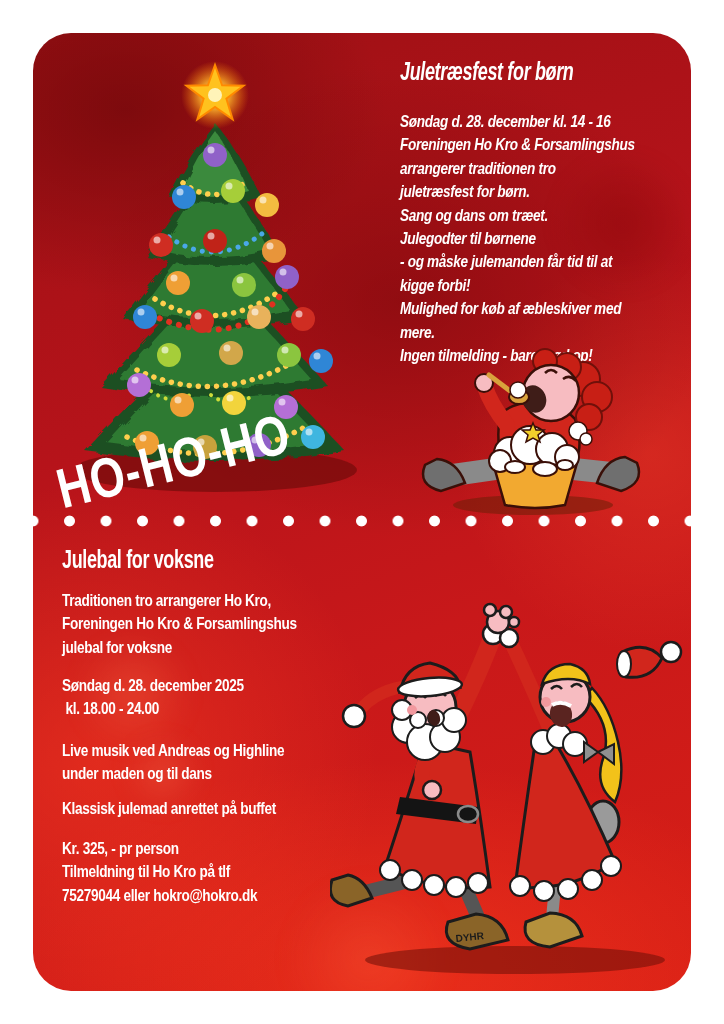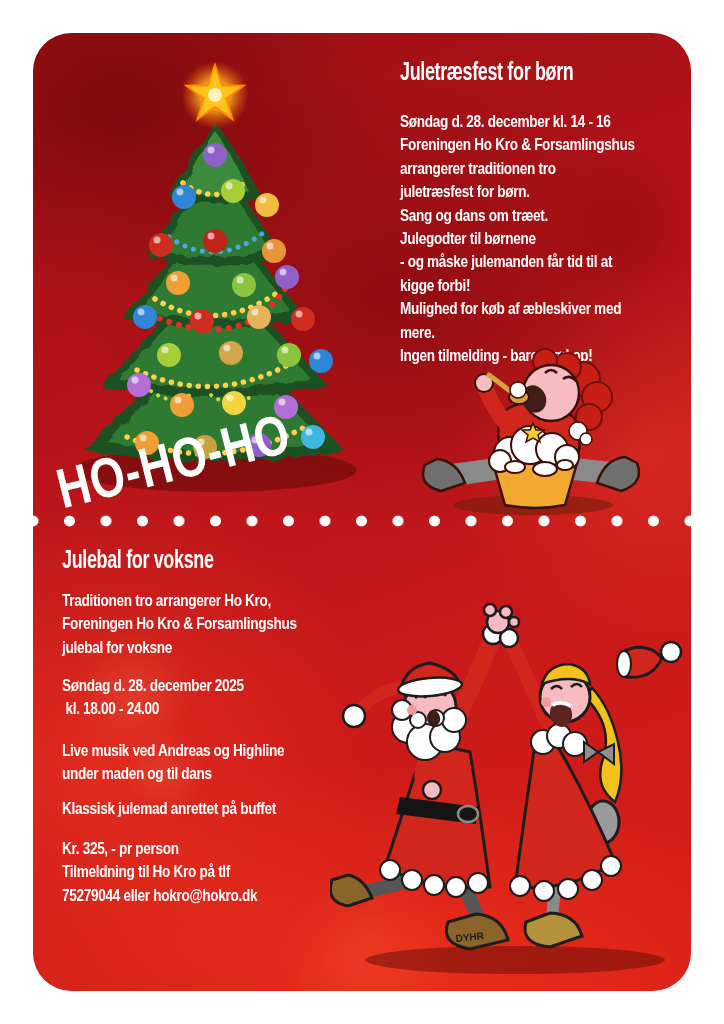--- a/index.html
+++ b/index.html
@@ -11,21 +11,21 @@
           radial-gradient(ellipse 520px 380px at 56% 28%, rgba(80,0,0,.35), transparent 62%),
           radial-gradient(ellipse 430px 430px at 10% 76%, rgba(255,66,34,.45), transparent 65%),
           radial-gradient(ellipse 620px 320px at 55% 98%, rgba(255,64,30,.50), transparent 66%),
           radial-gradient(ellipse 320px 320px at 94% 44%, rgba(255,80,45,.30), transparent 62%),
           linear-gradient(160deg,#9c1014 0%,#b5131a 35%,#c8181a 62%,#d81f16 100%);}
   .bokeh{position:absolute;border-radius:50%;filter:blur(10px);pointer-events:none;}
   .txt{color:#ffffff;font-weight:bold;transform-origin:left top;}
   .h1{font-size:25px;letter-spacing:-0.5px;transform:scaleX(.72);white-space:nowrap;}
   .body-block{font-size:17px;letter-spacing:-0.4px;line-height:23.4px;transform:scaleX(.8);}
   .body-block .ln{white-space:pre;}
-  .top-right{position:absolute;left:367px;top:24px;}
+  .top-right{position:absolute;left:367px;top:24px;font-style:italic;}
   .top-right .h1{margin:0 0 24px 0;}
   .bottom-left{position:absolute;left:29px;top:512px;}
   .para{position:absolute;left:29px;}
   .hohoho{position:absolute;left:25px;top:424px;color:#fff;font-weight:bold;font-size:56px;
           letter-spacing:1px;white-space:nowrap;transform:rotate(-14deg) scaleX(.8);
           transform-origin:left center;}
   .perforation{position:absolute;left:0;right:0;top:481px;height:14px;
           background-image:radial-gradient(circle,#ffffff 5px,rgba(255,255,255,0) 5.8px);
           background-size:36.5px 14px;background-position:-18.25px 0;background-repeat:repeat-x;}
   .illus{position:absolute;}

